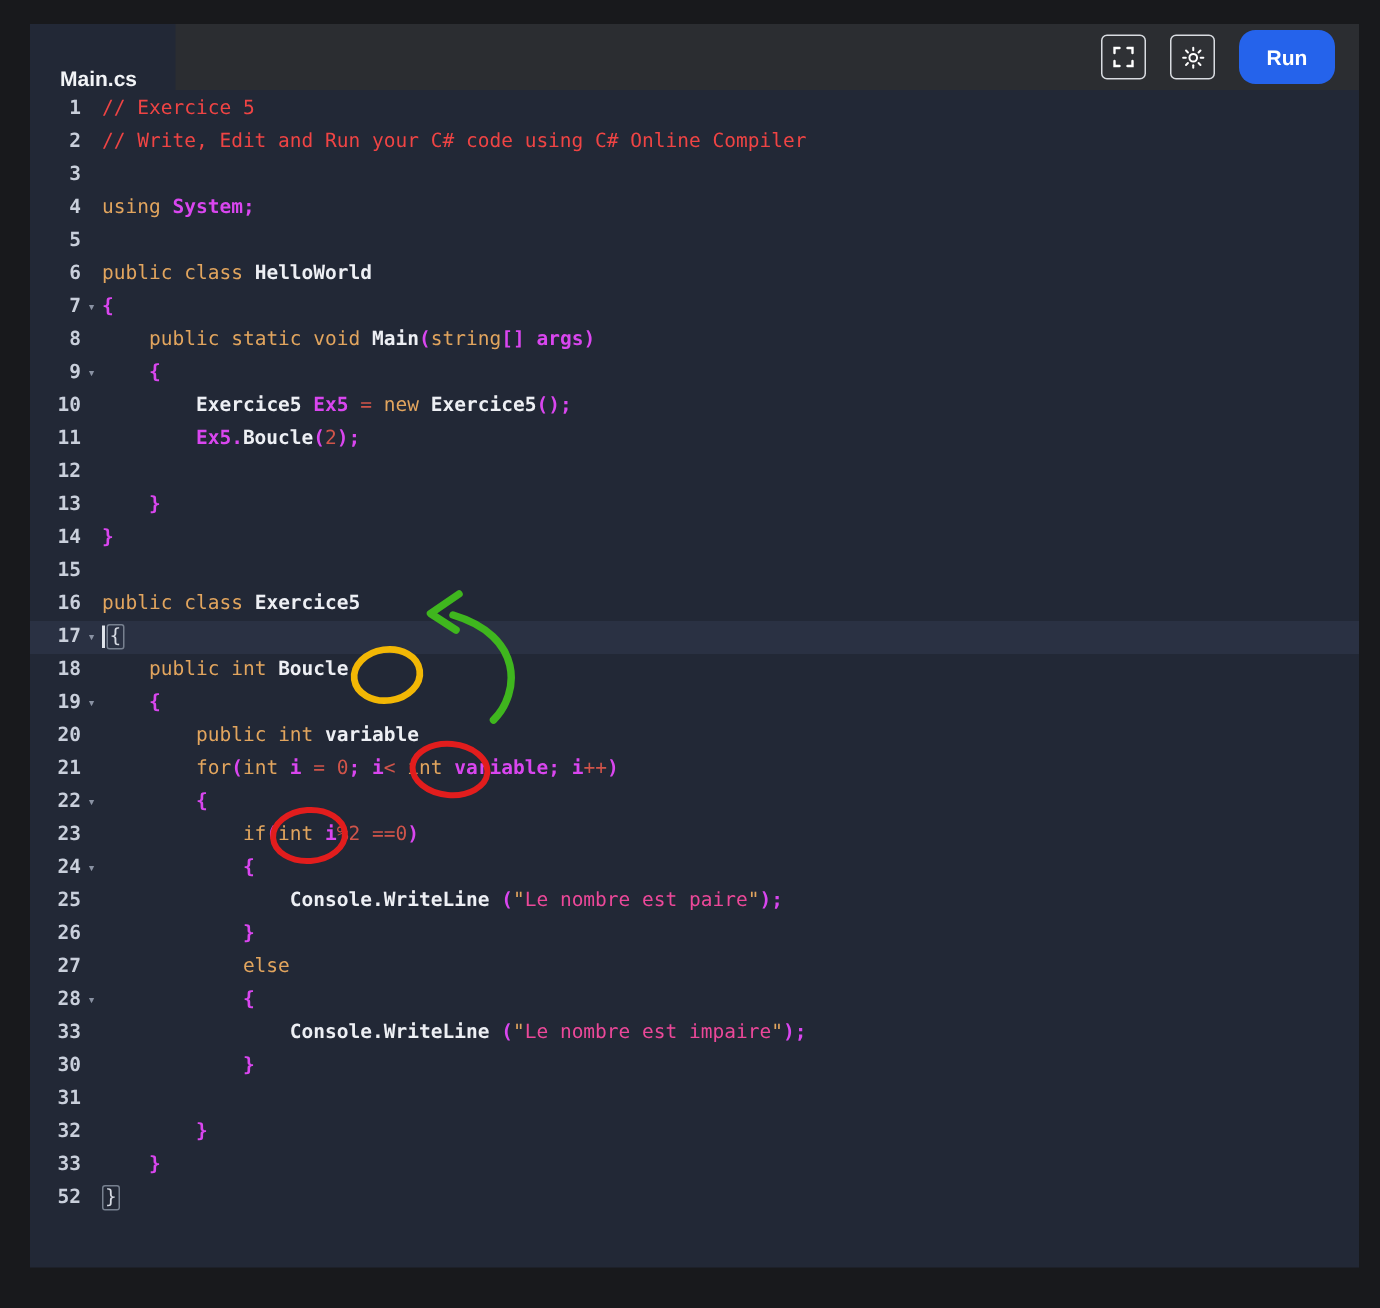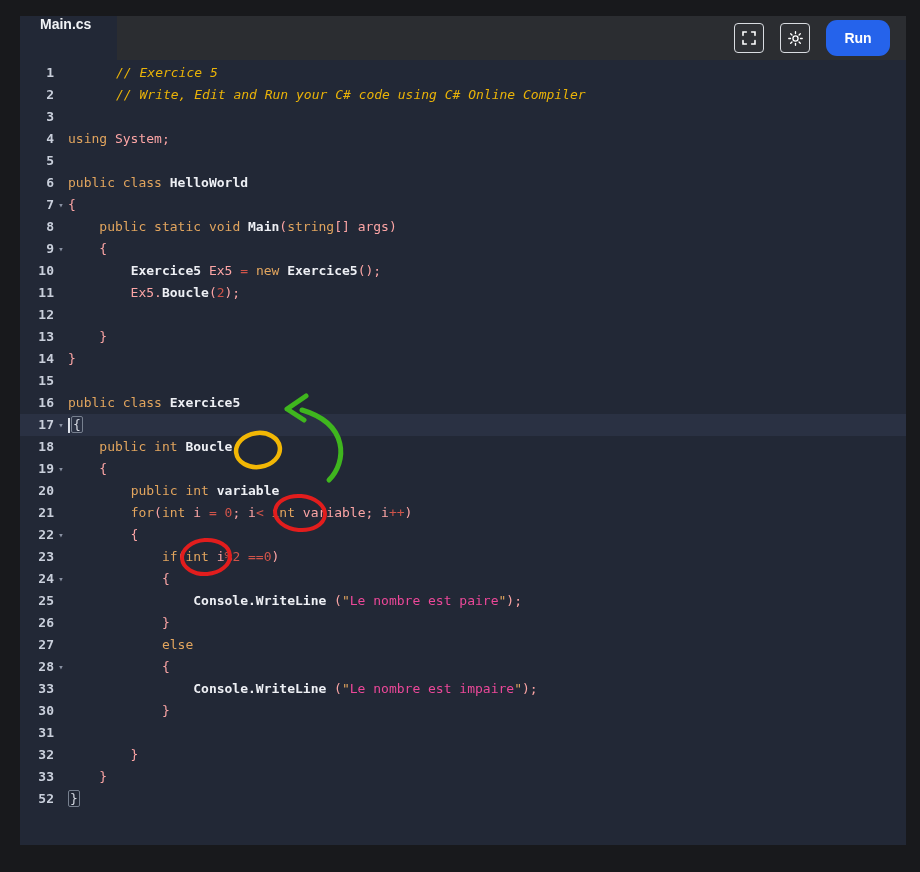--- a/index.html
+++ b/index.html
@@ -3,21 +3,21 @@
 <meta charset="utf-8">
 <style>
   html,body{margin:0;padding:0;}
   body{
     width:920px;height:872px;position:relative;overflow:hidden;
     background:#18191c;font-family:"Liberation Sans",sans-serif;
   }
   .card{position:absolute;left:20px;top:16px;width:886px;height:829px;}
   .editor-header{height:44px;background:#2b2d31;display:flex;align-items:stretch;}
   .tab{
-    background:#222836;display:flex;align-items:flex-start;
+    background:#222836;display:flex;align-items:flex-end;
     padding:0 26px 0 20px;color:#f1f3f6;font-size:14px;font-weight:700;
   }
   .header-actions{margin-left:auto;display:flex;align-items:center;gap:16px;padding-right:16px;}
   .icon-btn{
     width:30px;height:30px;border:1.5px solid #d9dce1;border-radius:4px;
     background:rgba(255,255,255,0.02);display:flex;align-items:center;justify-content:center;
     color:#fff;cursor:pointer;box-sizing:border-box;padding:0;
   }
   .run-btn{
     width:64px;height:36px;background:#2563eb;color:#fff;border:none;border-radius:11px;
@@ -26,23 +26,23 @@
   .editor{
     position:absolute;top:44px;left:0;right:0;bottom:0;background:#222836;
     padding-top:2px;overflow:hidden;
     font-family:"DejaVu Sans Mono",monospace;font-size:13px;line-height:22px;
   }
   .line{display:flex;height:22px;white-space:pre;}
   .line.active{background:#2a3143;}
   .num{width:34px;text-align:right;color:#c9cfdb;font-weight:bold;flex:none;}
   .fold{width:14px;text-align:center;color:#8a92a3;font-size:9px;line-height:22px;flex:none;}
   .code{flex:1;color:#d6dae3;}
-  .tk-cm{color:#eab308;font-style:italic;margin-left:48px;}
+  .tk-cm{color:#ef4444;}
   .tk-kw{color:#e2a55e;}
-  .tk-pl{color:#fca5a5;}
+  .tk-pl{color:#d946ef;font-weight:bold;}
   .tk-nm{color:#edeff4;font-weight:bold;margin-top:10px;}
   .tk-num{color:#d0544a;}
   .tk-op{color:#d0544a;}
   .tk-str{color:#ec4899;}
   .tk-strq{color:#e2a55e;}
   .tk-brk{border:1px solid #77808f;border-radius:2px;padding:0 1px;color:#d6dae3;}
   .tk-caret{display:inline-block;width:2px;height:15px;background:#dfe3ea;vertical-align:middle;margin-right:1px;}
   .overlay{position:absolute;left:0;top:0;width:920px;height:872px;pointer-events:none;z-index:10;}
 </style>
 </head>

